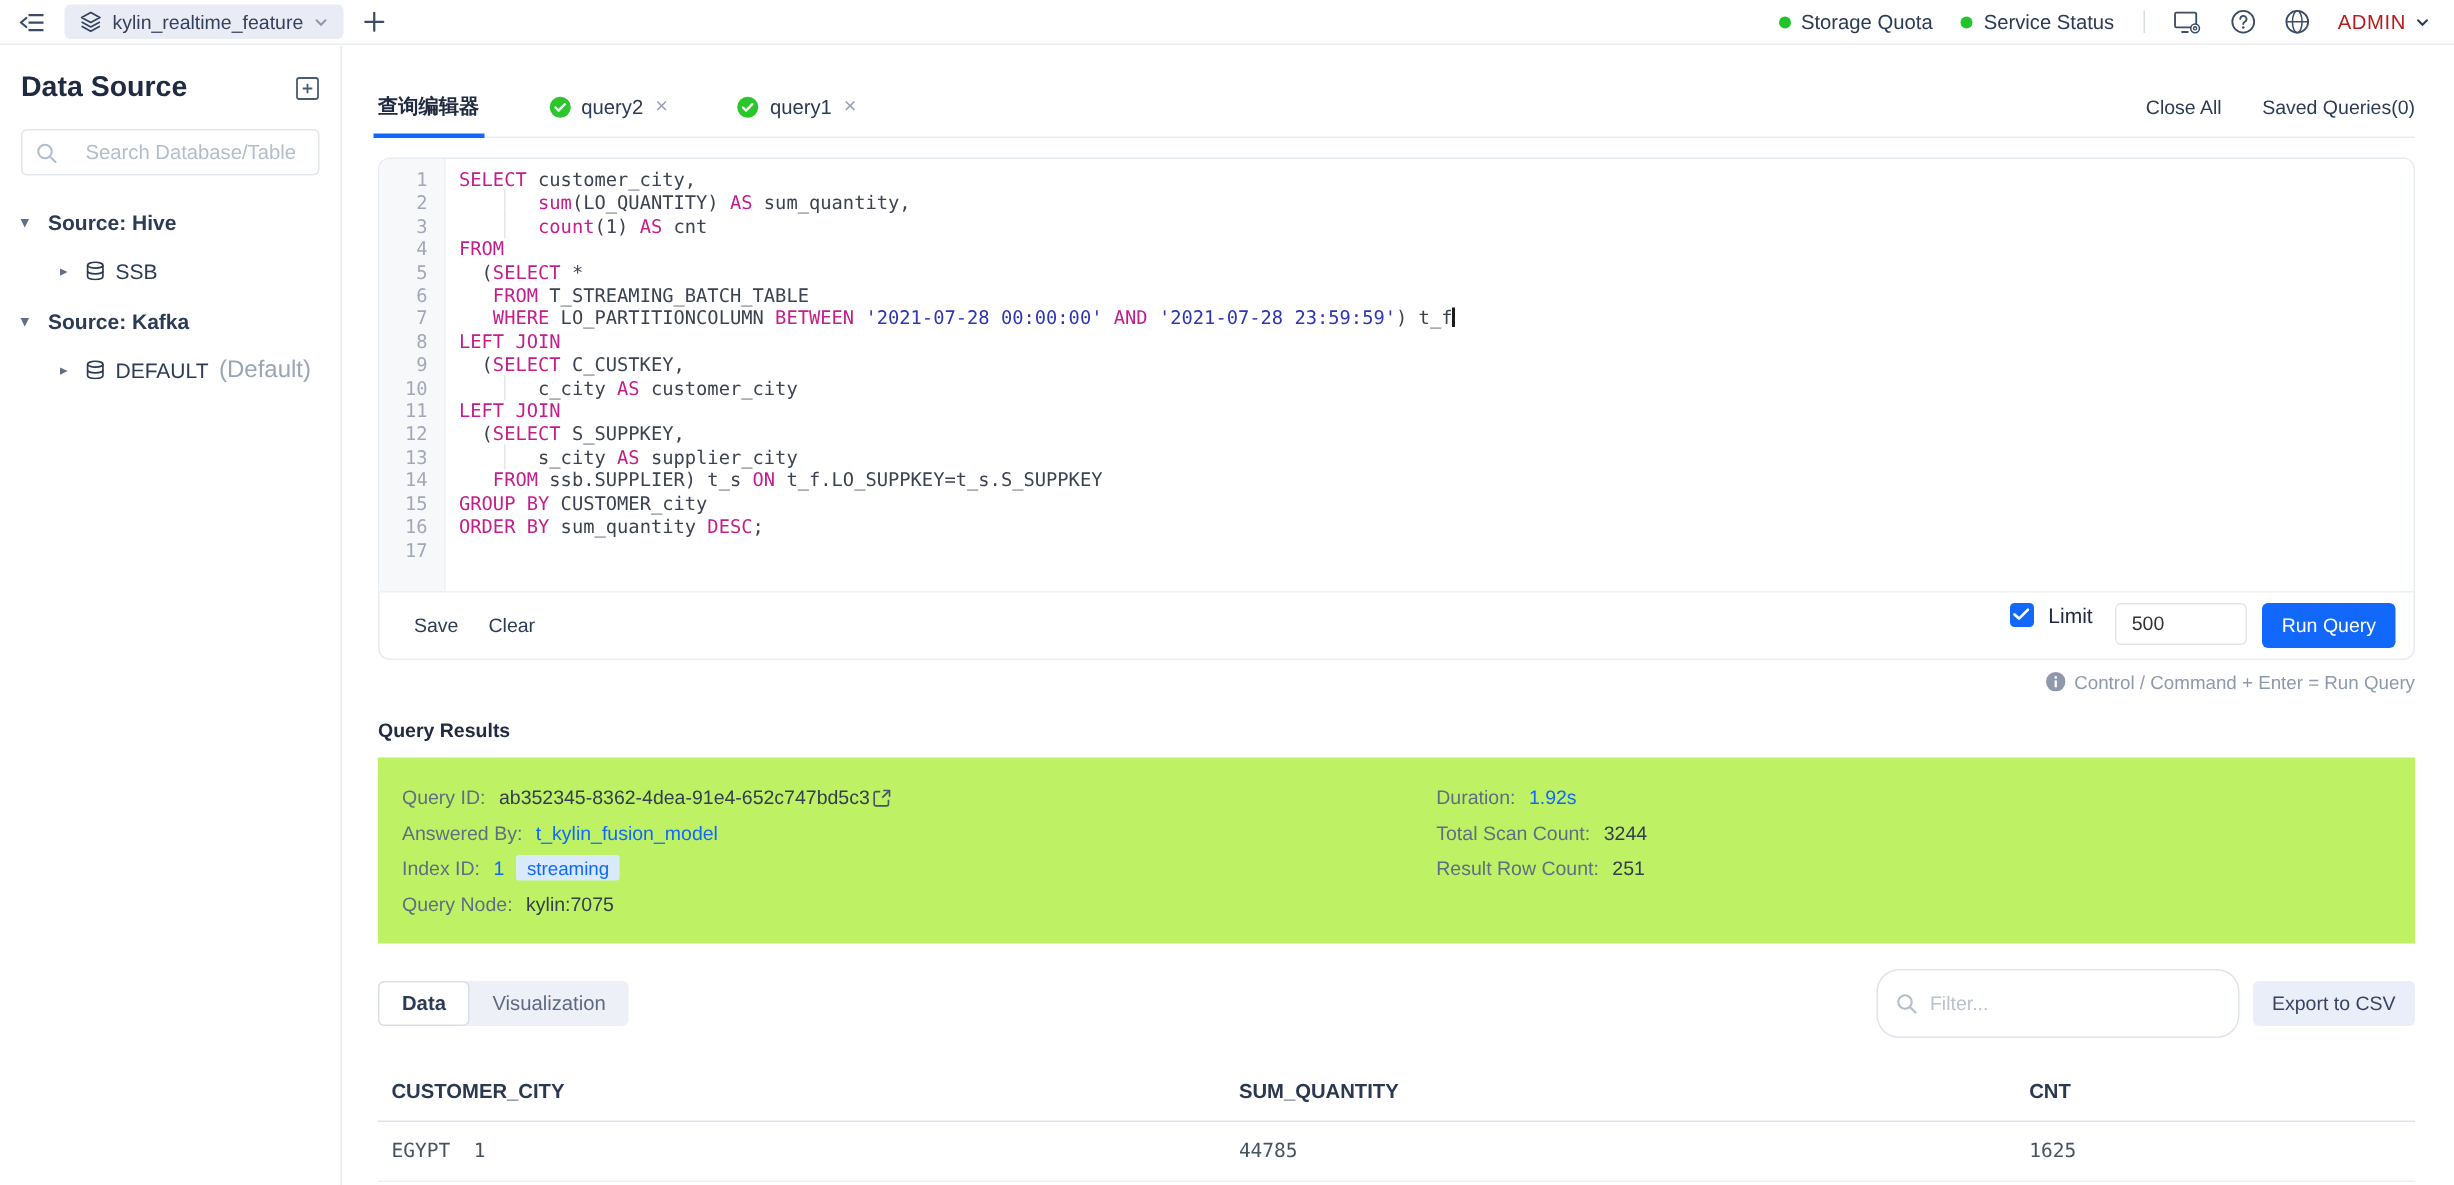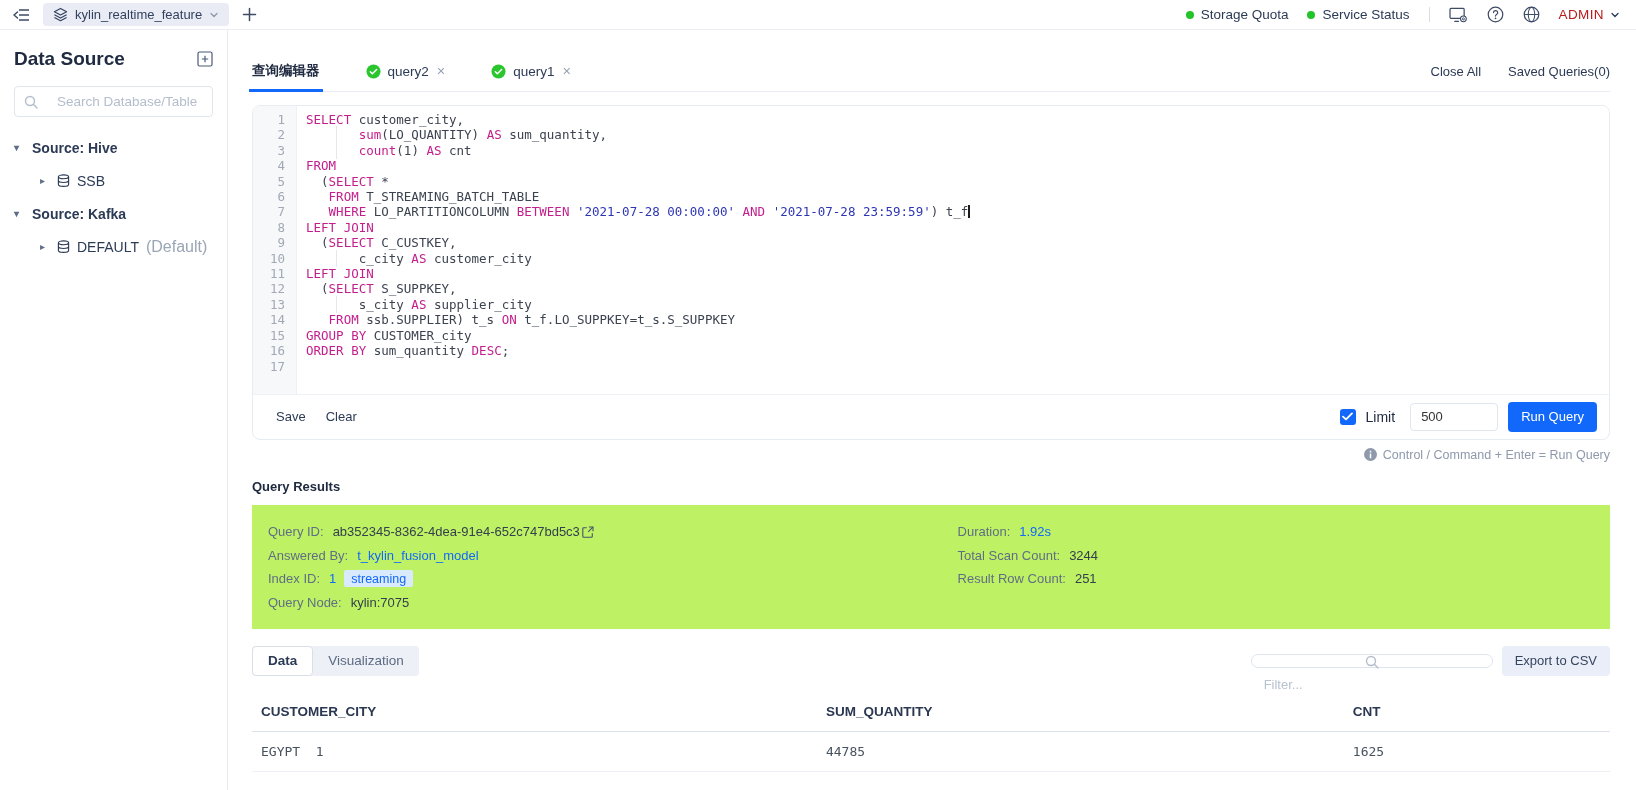--- a/index.html
+++ b/index.html
@@ -46,21 +46,21 @@
   .code-area{display:flex;font-family:"DejaVu Sans Mono",monospace;font-size:12.5px;line-height:15.4px;background:#fff;}
   .gutter{width:44px;flex:none;background:#f7f8fa;border-right:1px solid #f0f1f4;color:#a2a9b6;text-align:right;padding:6px 11px 20px 0;box-sizing:border-box;}
   .code-col{flex:1;min-width:0;padding:6px 0 20px 9px;overflow:hidden;}
   .cl{white-space:pre;position:relative;color:#3c4350;}
   .cl .guide{position:absolute;left:4ch;top:-1px;bottom:-1px;border-left:1px solid #e4e7eb;}
   .k{color:#c41d8c;}
   .s{color:#2d35b5;}
   .cur{display:inline-block;width:1.5px;height:13px;background:#1b1b1b;vertical-align:-2px;}
   .editor-footer{border-top:1px solid #eef1f5;height:44px;display:flex;align-items:center;gap:20px;padding:0 12px 0 23px;}
   .ft-btn{font-size:13px;color:#2b3a55;cursor:pointer;}
-  .ft-right{margin-left:auto;display:flex;align-items:center;gap:10px;}
+  .ft-right{margin-left:auto;display:flex;align-items:flex-start;gap:10px;}
   .checkbox{width:16px;height:16px;border-radius:3px;background:#1268fb;display:flex;align-items:center;justify-content:center;cursor:pointer;flex:none;}
   .limit-label{font-size:14px;color:#202b41;margin-right:5px;}
   .limit-input{width:88px;height:28px;border:1px solid #e0e5ee;border-radius:4px;padding:0 10px;font-size:13px;color:#333;outline:none;box-sizing:border-box;font-family:inherit;}
   .run-btn{height:30px;padding:0 13px;background:#1268fb;color:#fff;border:none;border-radius:4px;font-size:13px;font-family:inherit;cursor:pointer;}
   .hint-row{display:flex;justify-content:flex-end;align-items:center;gap:6px;margin-top:8px;color:#8e99ab;font-size:12.5px;}
   
   .qr-title{font-size:13px;font-weight:700;color:#202b41;margin:17px 0 0 0;}
   .meta-panel{margin-top:11px;background:#bef264;padding:15px 16px;display:flex;font-size:13px;}
   .meta-col{min-width:0;}
   .meta-col.left{width:52%;flex:none;}
@@ -68,21 +68,21 @@
   .meta-label{color:#5f6e84;margin-right:9px;flex:none;}
   .meta-value{color:#333e4e;}
   .meta-value.link{color:#1268fb;cursor:pointer;}
   .ext{display:flex;color:#45536b;margin-left:2px;cursor:pointer;}
   .badge{background:#d9eafc;color:#1268fb;border-radius:2px;padding:1.5px 7px;margin-left:8px;font-size:12.5px;}
   .controls-row{margin-top:17px;display:flex;align-items:center;justify-content:space-between;}
   .segmented{display:inline-flex;background:#edf0f6;border-radius:4px;height:30px;align-items:stretch;box-sizing:border-box;}
   .seg{display:flex;align-items:center;padding:10px 15px;font-size:13.5px;color:#5c6b84;border-radius:4px;cursor:pointer;box-sizing:border-box;}
   .seg.active{background:#fff;border:1px solid #d9dfe9;color:#2b3a55;font-weight:600;}
   .controls-right{display:flex;align-items:center;gap:9px;}
-  .filter-box{width:242px;height:14px;border:1px solid #dfe4ee;border-radius:15px;display:flex;align-items:center;gap:7px;padding:0 12px;color:#b4bdcb;box-sizing:border-box;flex-direction:column;}
+  .filter-box{width:242px;height:46px;border:1px solid #dfe4ee;border-radius:15px;display:flex;align-items:center;gap:7px;padding:0 12px;color:#b4bdcb;box-sizing:border-box;}
   .filter-box input{border:none;outline:none;width:100%;font-size:13px;color:#333;background:transparent;font-family:inherit;}
   .filter-box input::placeholder{color:#b9c2cf;}
   .export-btn{height:30px;padding:0 13px;background:#e9eef8;border:none;border-radius:4px;font-size:13px;color:#36455f;font-family:inherit;cursor:pointer;}
   table{width:100%;border-collapse:collapse;margin-top:16px;table-layout:fixed;}
   th{text-align:left;font-size:13.5px;color:#2b3852;font-weight:600;padding:12px 0 12px 9px;border-bottom:1px solid #dce1ea;}
   td{font-family:"DejaVu Sans Mono",monospace;font-size:13px;color:#47525f;padding:12px 0 12px 9px;border-bottom:1px solid #edf0f4;white-space:pre;}
 </style>
 </head>
 <body>
 

